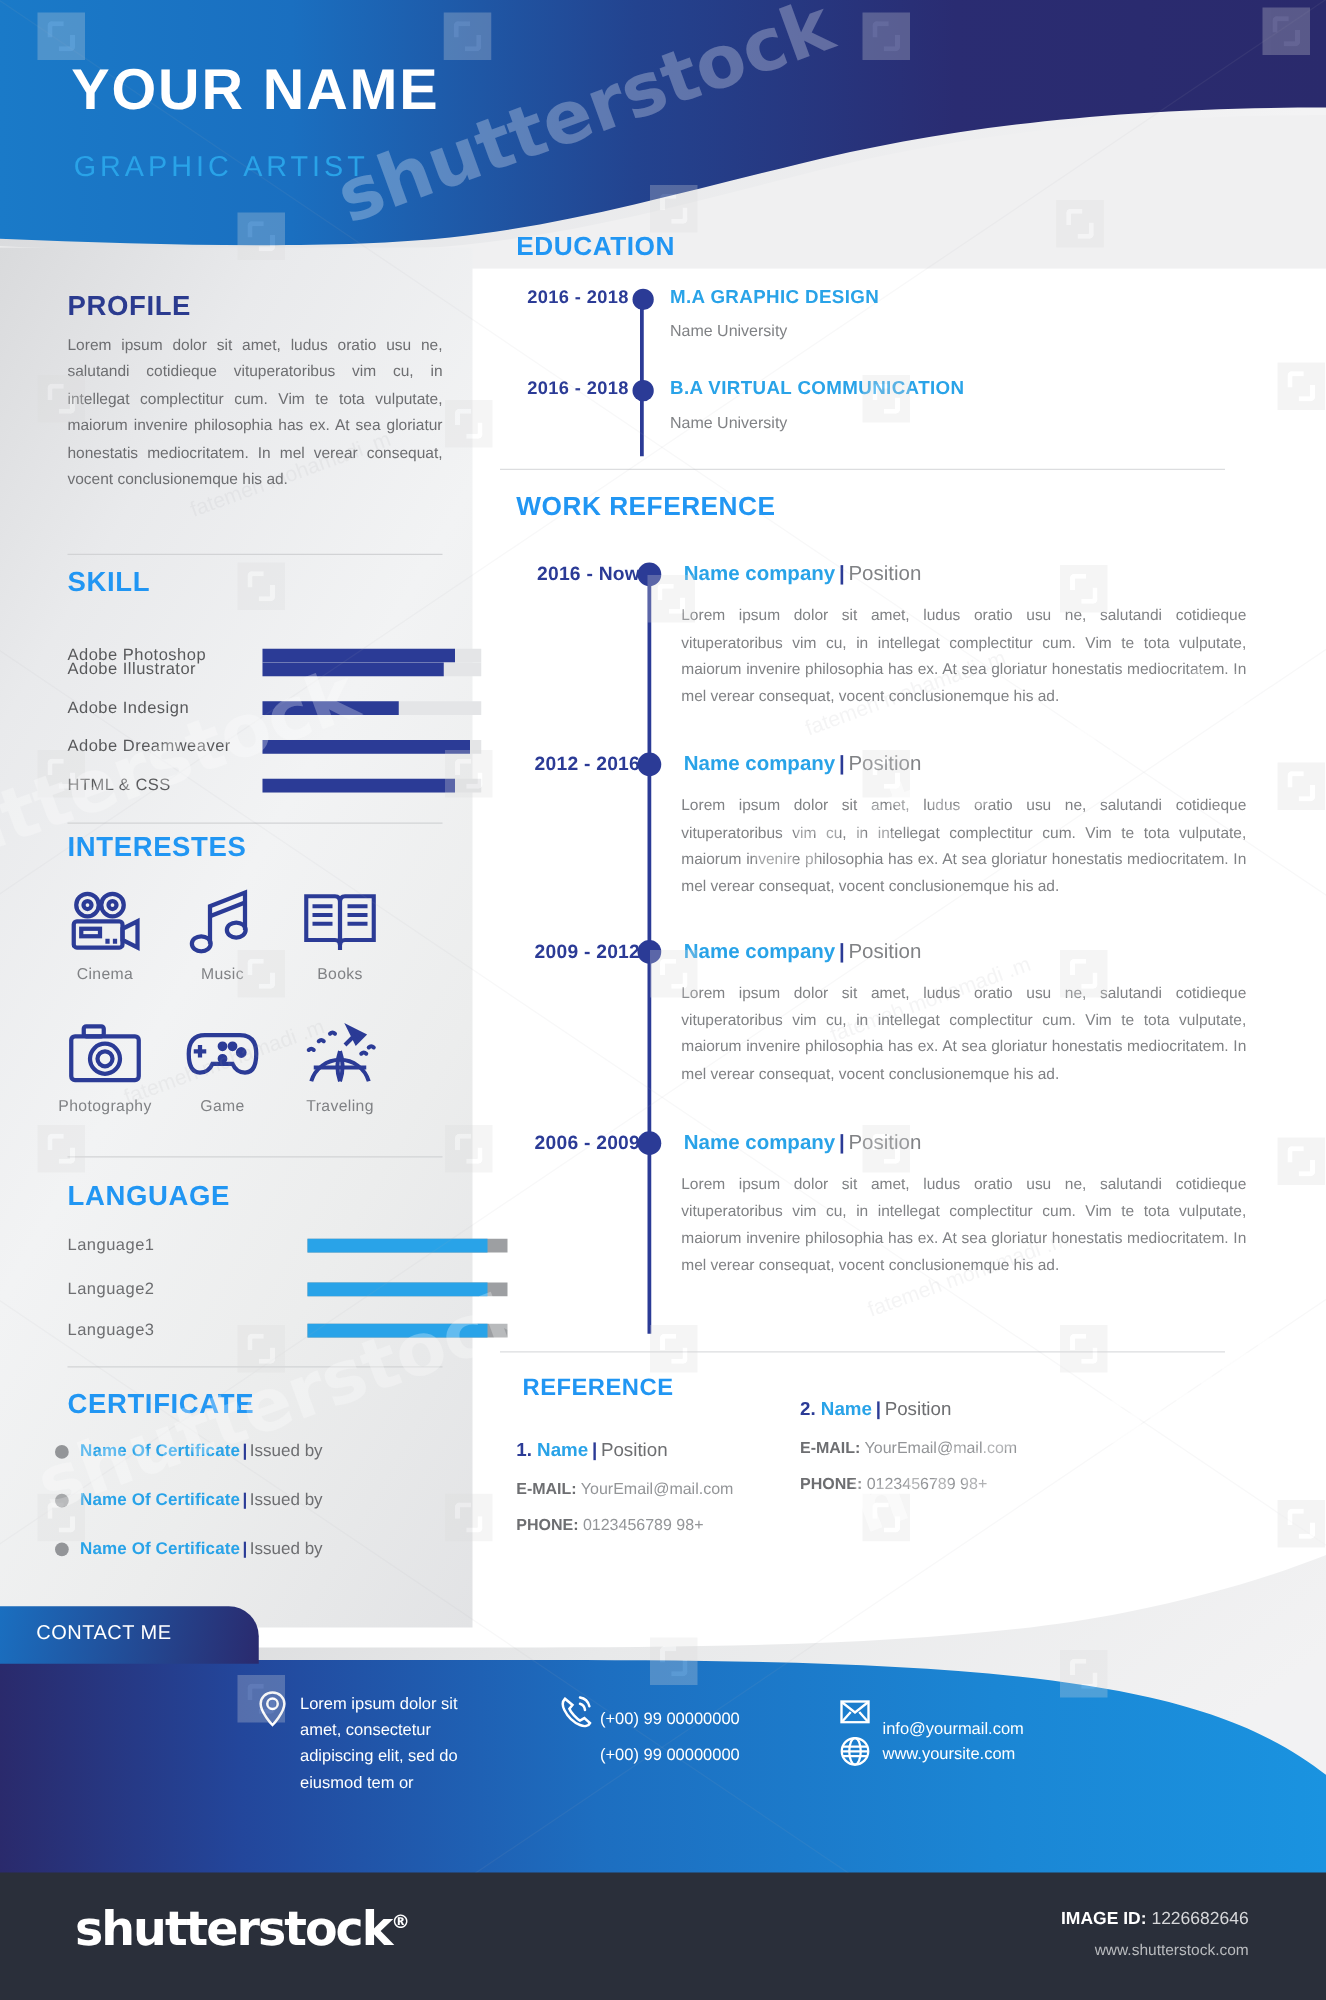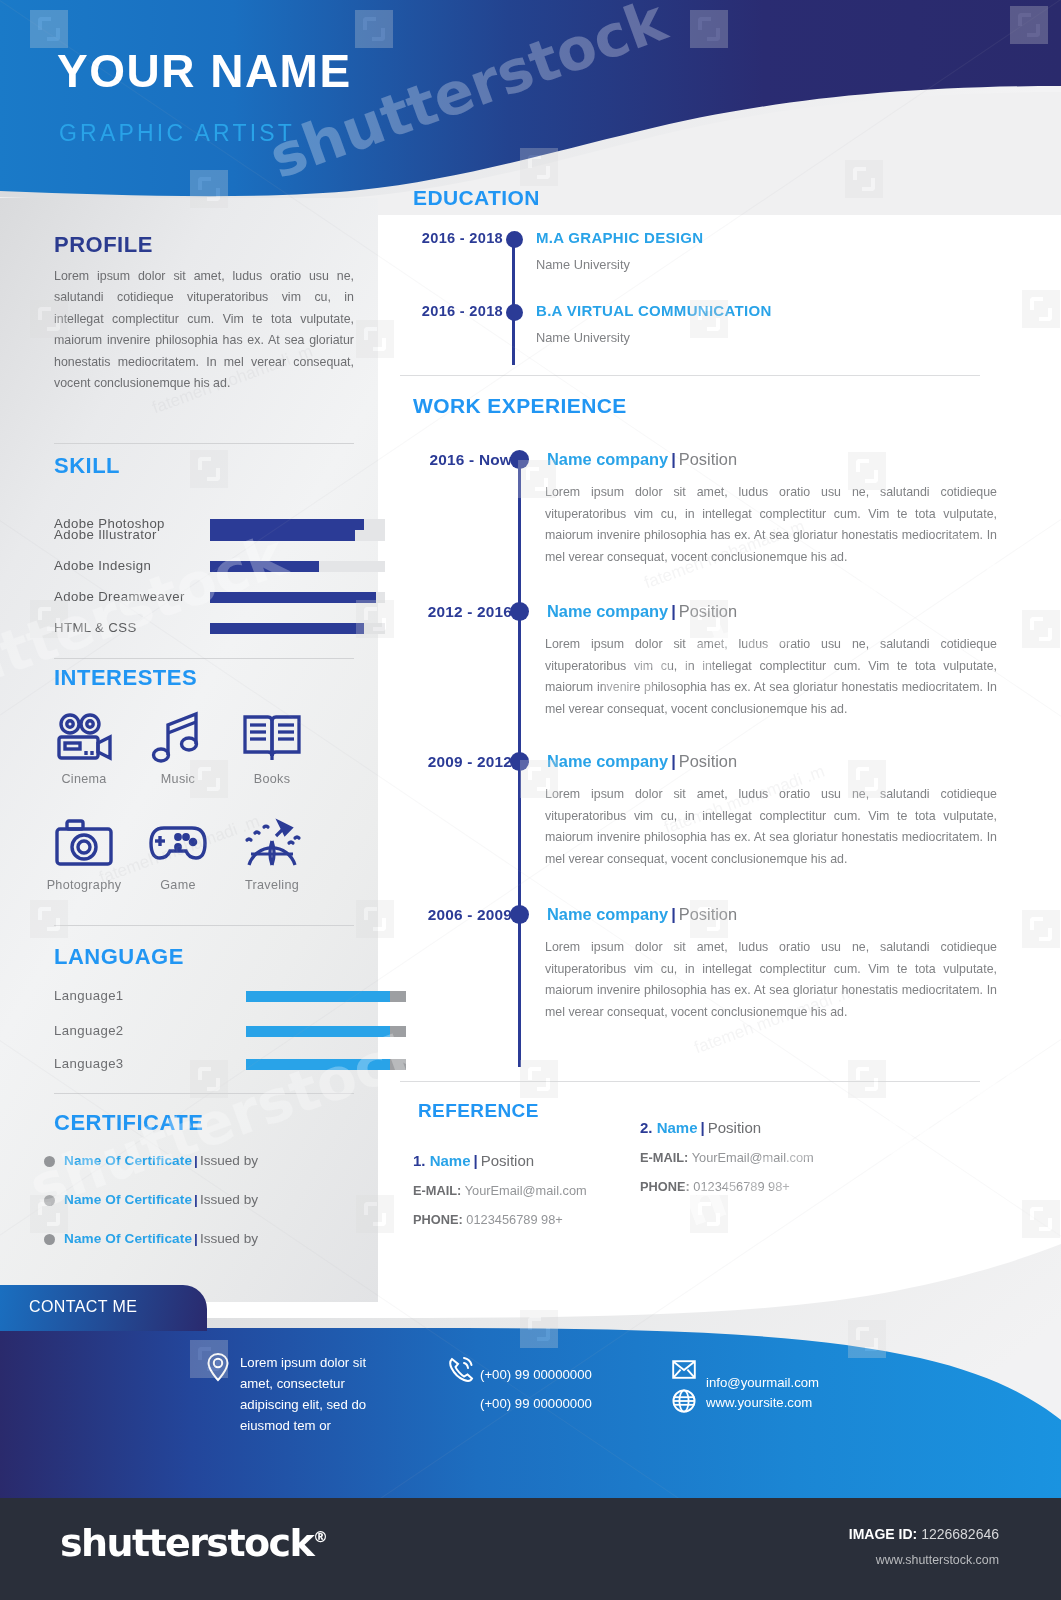--- a/index.html
+++ b/index.html
@@ -312,21 +312,21 @@
   <div class="edu-deg" style="left:536px;top:229px;">M.A GRAPHIC DESIGN</div>
   <div class="edu-uni" style="left:536px;top:257px;">Name University</div>
 
   <div class="edu-year" style="left:383px;top:303px;width:120px;">2016 - 2018</div>
   <div class="edu-dot" style="left:506px;top:304px;"></div>
   <div class="edu-deg" style="left:536px;top:302px;">B.A VIRTUAL COMMUNICATION</div>
   <div class="edu-uni" style="left:536px;top:330px;">Name University</div>
 
   <div class="m-rule" style="left:400px;top:375px;width:580px;"></div>
 
-  <div class="m-h" style="left:413px;top:394px;font-size:21px;">WORK EXPERIENCE</div>
+  <div class="m-h" style="left:413px;top:394px;font-size:21px;">WORK REFERENCE</div>
 
   <div class="we-line" style="left:518px;top:460px;height:607px;"></div>
 
   <div class="we-year" style="left:400px;top:451px;width:112px;">2016 - Now</div>
   <div class="we-dot" style="left:510px;top:450px;"></div>
   <div class="we-head" style="left:547px;top:450px;">
     <span class="we-co">Name company</span><span class="we-pipe">|</span><span class="we-pos">Position</span>
   </div>
   <div class="we-body" style="left:545px;top:482px;">Lorem ipsum dolor sit amet, ludus oratio usu ne, salutandi cotidieque vituperatoribus vim cu, in intellegat complectitur cum. Vim te tota vulputate, maiorum invenire philosophia has ex. At sea gloriatur honestatis mediocritatem. In mel verear consequat, vocent conclusionemque his ad.</div>
 

